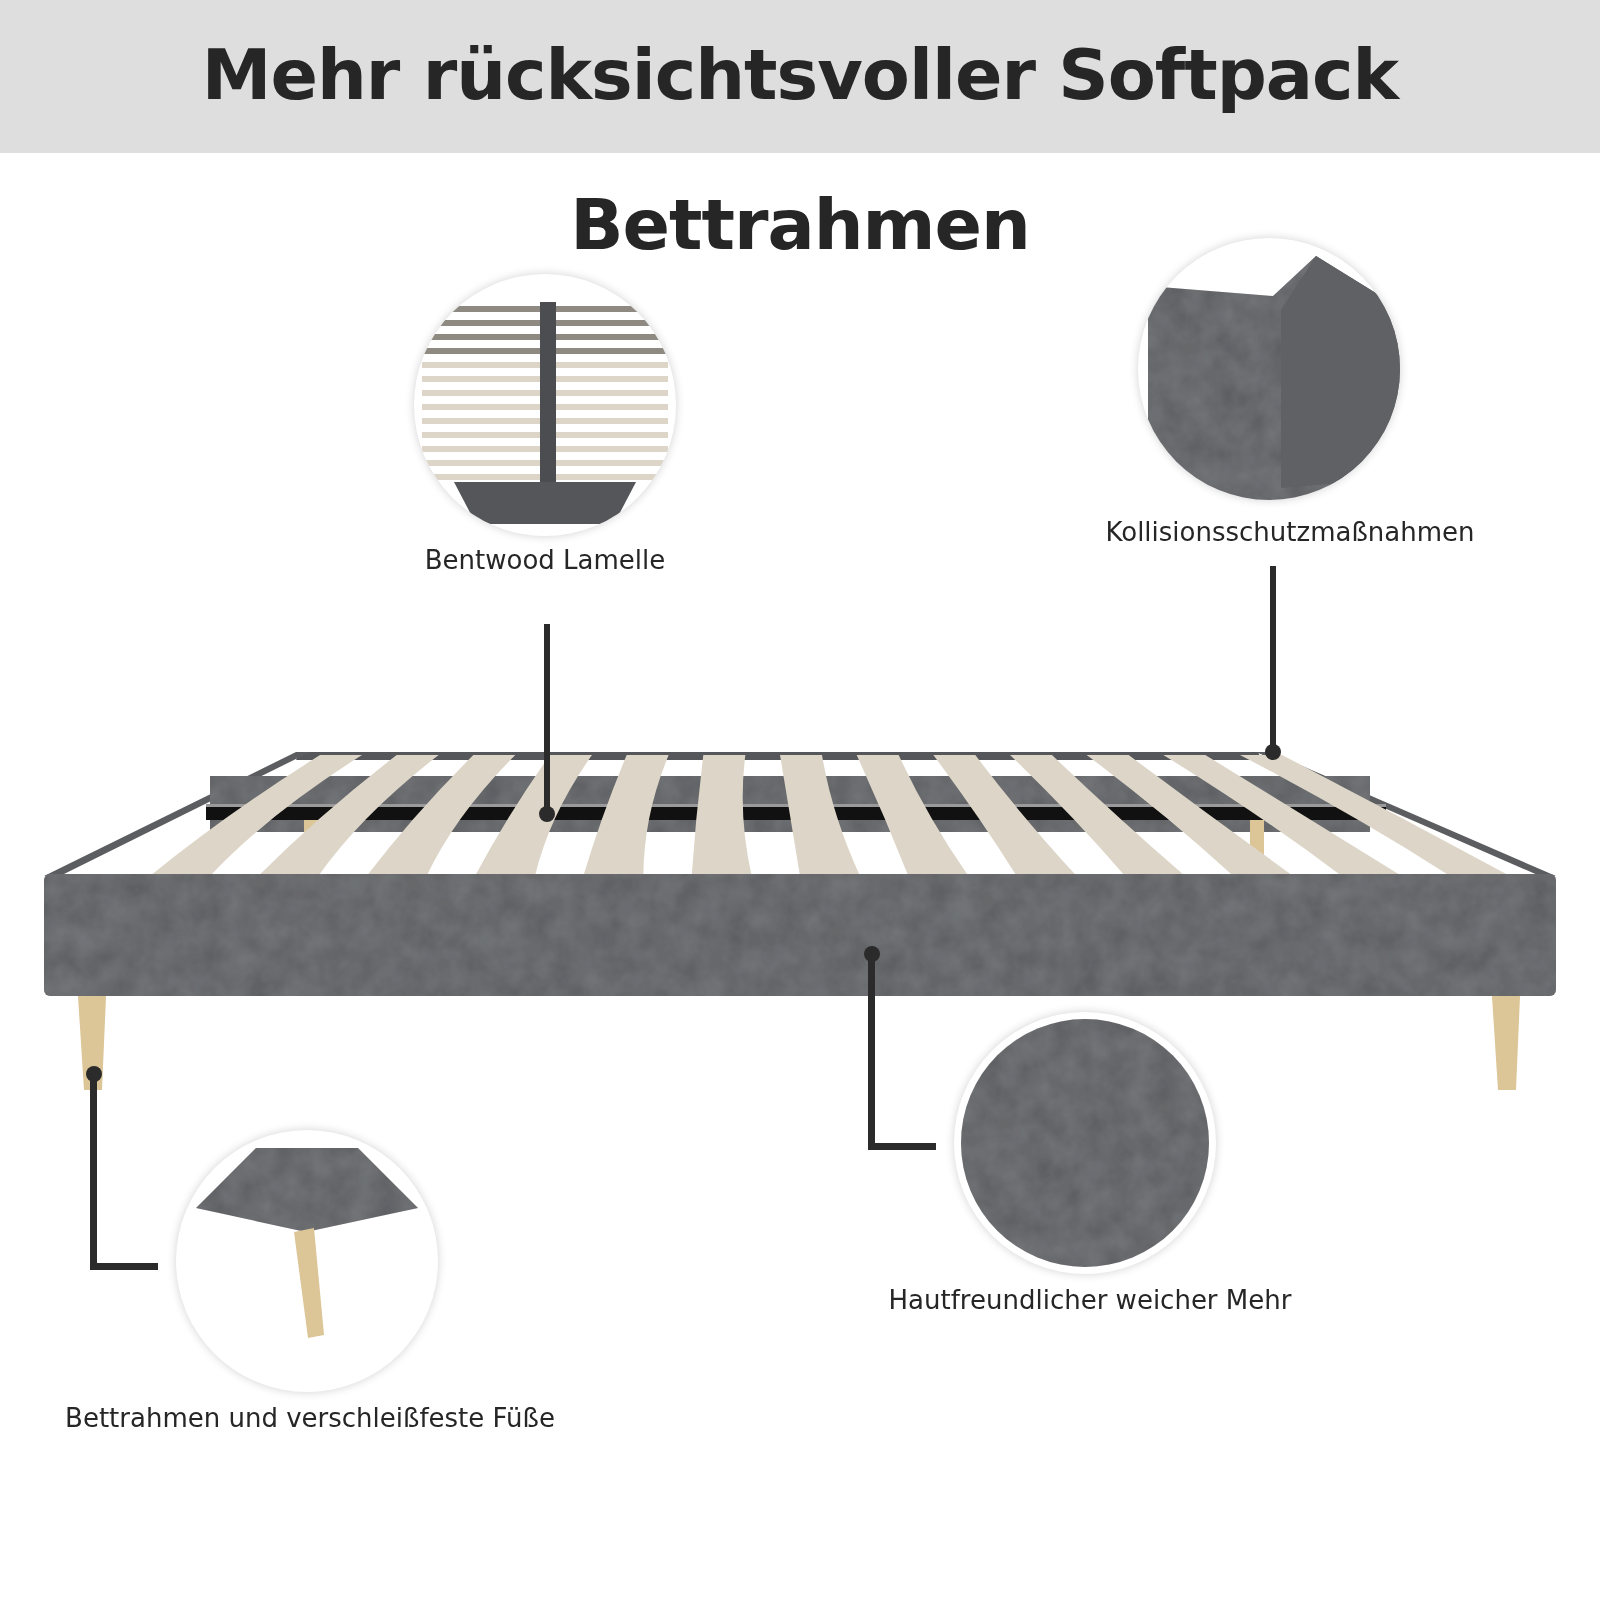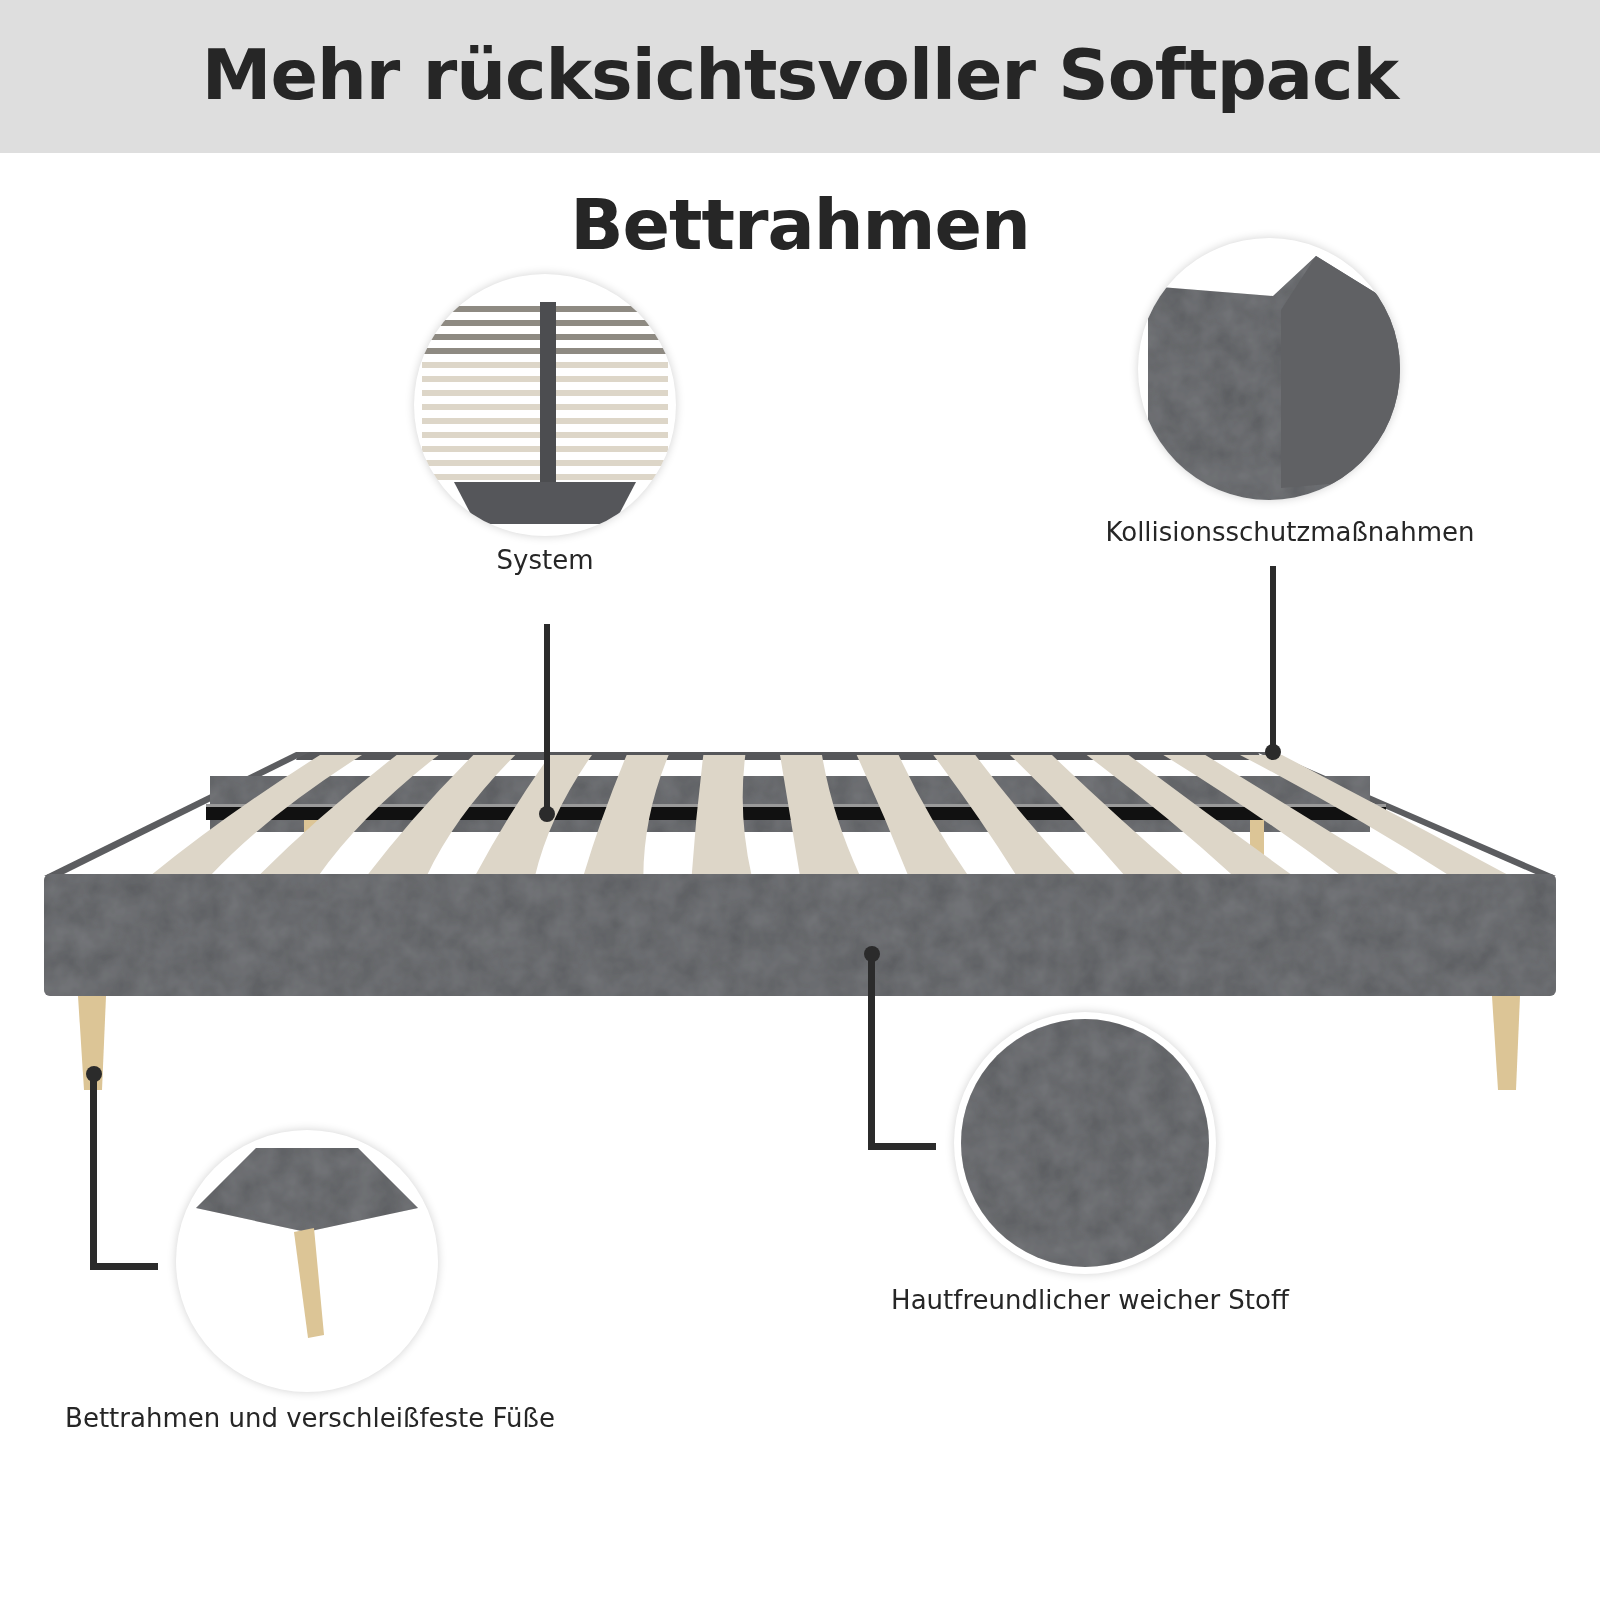--- a/index.html
+++ b/index.html
@@ -83,21 +83,21 @@
         <rect x="8" y="158" width="246" height="6" fill="#ddd6c8"></rect>
         <rect x="8" y="172" width="246" height="6" fill="#ddd6c8"></rect>
         <rect x="8" y="186" width="246" height="6" fill="#ddd6c8"></rect>
         <rect x="8" y="200" width="246" height="6" fill="#ddd6c8"></rect>
       </g>
     <rect x="126" y="28" width="16" height="180" fill="#4c4d50"></rect>
     <polygon points="40,208 222,208 200,250 62,250" fill="#55565a"></polygon>
   </svg>
 </div>
 <div class="label" style="left:380px; top:542px; width:330px;">
-  <div>System</div>
+  <div>Bentwood Lamelle</div>
 </div>
 <div class="line" style="left:544px; top:624px; width:6px; height:190px;"></div>
 <div class="dot" style="left:539px; top:806px;"></div>
 
 <div class="circle" style="left:1138px; top:238px; width:262px; height:262px;">
   <svg width="262" height="262">
     <polygon points="10,48 135,58 178,18 262,70 262,262 10,262" fill="#5a5b5e" filter="url(#tex)"></polygon>
     <polygon points="143,72 178,18 262,70 262,240 143,250" fill="#606164"></polygon>
   </svg>
 </div>
@@ -109,21 +109,21 @@
 
 <div class="dot" style="left:864px; top:946px;"></div>
 <div class="line" style="left:868px; top:954px; width:7px; height:196px;"></div>
 <div class="line" style="left:868px; top:1143px; width:68px; height:7px;"></div>
 <div class="circle" style="left:954px; top:1012px; width:262px; height:262px;">
   <svg width="262" height="262">
     <circle cx="131" cy="131" r="124" fill="#5a5b5e" filter="url(#tex)"></circle>
   </svg>
 </div>
 <div class="label" style="left:830px; top:1282px; width:520px;">
-  <span>Hautfreundlicher weicher Stoff</span>
+  <span>Hautfreundlicher weicher Mehr</span>
 </div>
 
 <div class="dot" style="left:86px; top:1066px;"></div>
 <div class="line" style="left:90px; top:1074px; width:7px; height:196px;"></div>
 <div class="line" style="left:90px; top:1263px; width:68px; height:7px;"></div>
 <div class="circle" style="left:176px; top:1130px; width:262px; height:262px;">
   <svg width="262" height="262">
     <polygon points="20,78 80,18 182,18 242,78 130,102" fill="#5a5b5e" filter="url(#tex)"></polygon>
     <polygon points="118,102 138,98 148,205 132,208" fill="#dcc596"></polygon>
   </svg>

